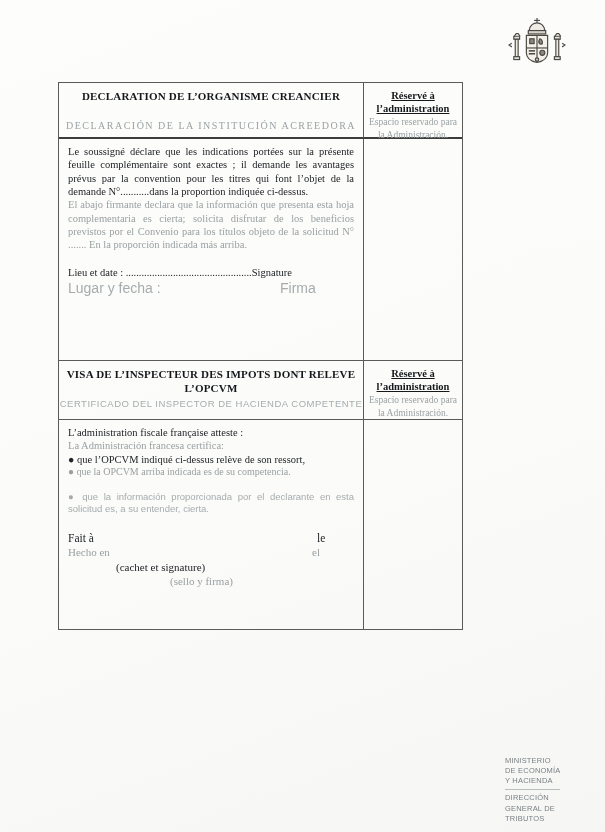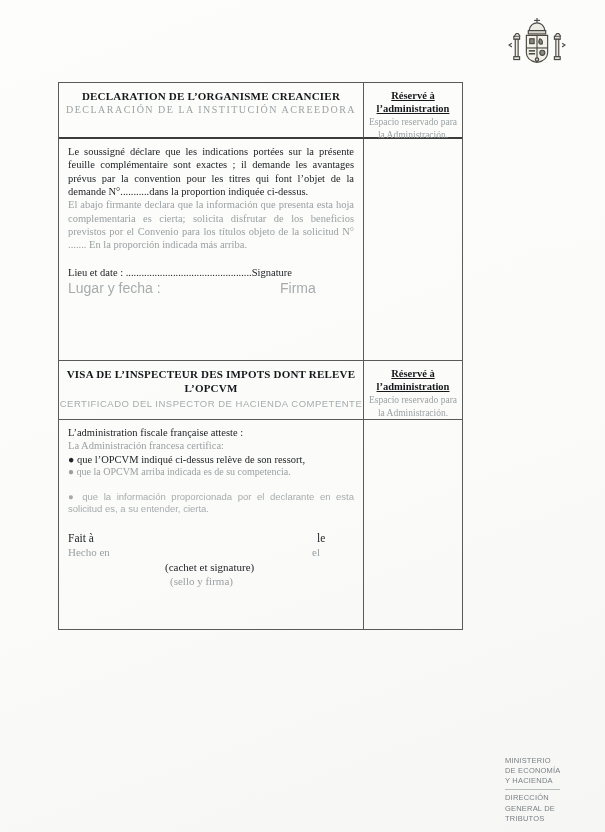--- a/index.html
+++ b/index.html
@@ -21,21 +21,21 @@
     border:1px solid #5a5a58; background:transparent;
     display:grid; grid-template-columns:305px 1fr; grid-template-rows:56px 222px 59px 1fr;
   }
   .cell { position:relative; }
   .cell.left { border-right:1px solid #5a5a58; }
   .row-bottom { border-bottom:1px solid #5a5a58; }
   .row-bottom-heavy { border-bottom:2px solid #3c3c3a; }
 
   .hdr-left { text-align:center; padding-top:7px; }
   .title-fr { font-weight:bold; font-size:11px; letter-spacing:.2px; color:#15181b; line-height:1.25; }
-  .title-es-serif { font-size:10px; letter-spacing:1.5px; color:#9ba1a4; margin-top:0; }
+  .title-es-serif { font-size:10px; letter-spacing:1.5px; color:#9ba1a4; margin-top:16px; }
   .title-es-sans { font-family:"Liberation Sans", sans-serif; font-size:9.5px; letter-spacing:.5px; color:#a6acae; margin-top:2px; }
 
   .hdr-right { text-align:center; padding:6px 4px 0 4px; }
   .reserved-fr { font-weight:bold; font-size:10.5px; line-height:1.25; color:#15181b;text-decoration:underline; }
   .reserved-es { font-size:9.5px; line-height:1.3; color:#9ba1a4; margin-top:1px; }
 
   .body-cell { padding:6px 9px; font-size:10.5px; line-height:1.27; }
   .p-fr { text-align:justify; color:#212428; }
   .p-es { text-align:justify; color:#9aa0a2; }
 
@@ -48,21 +48,21 @@
   .att-es { color:#9aa0a2; }
   .bullet-fr { text-align:justify; color:#212428; }
   .bullet-es-serif { text-align:justify; color:#9aa0a2; font-size:10px; }
   .bullet-es-sans { text-align:justify; color:#a6acae; font-family:"Liberation Sans", sans-serif; font-size:9.5px; line-height:1.3; }
   .gap12 { height:12px; } .gap14 { height:14px; }
 
   .fait-line { position:relative; font-size:11.5px; margin-top:2px; }
   .fait-le { position:absolute; left:249px; top:0; }
   .hecho-line { position:relative; font-size:11px; color:#9aa0a2; }
   .hecho-el { position:absolute; left:244px; top:0; }
-  .cachet-fr { font-size:11px; margin-left:97px; margin-top:1px; color:#212428; }
+  .cachet-fr { font-size:11px; margin-left:48px; margin-top:1px; color:#212428; }
   .cachet-es { font-size:11px; margin-left:102px; color:#9aa0a2; }
 
   
   .footer {
     position:absolute; left:505px; top:756px; width:72px;
     font-family:"Liberation Sans", sans-serif; font-size:7.5px; line-height:1.35;
     color:#787f83; letter-spacing:.2px;
   }
   .footer-divider { border-top:1px solid #b9bec0; width:55px; margin:3px 0 3px 0; }
 </style>

